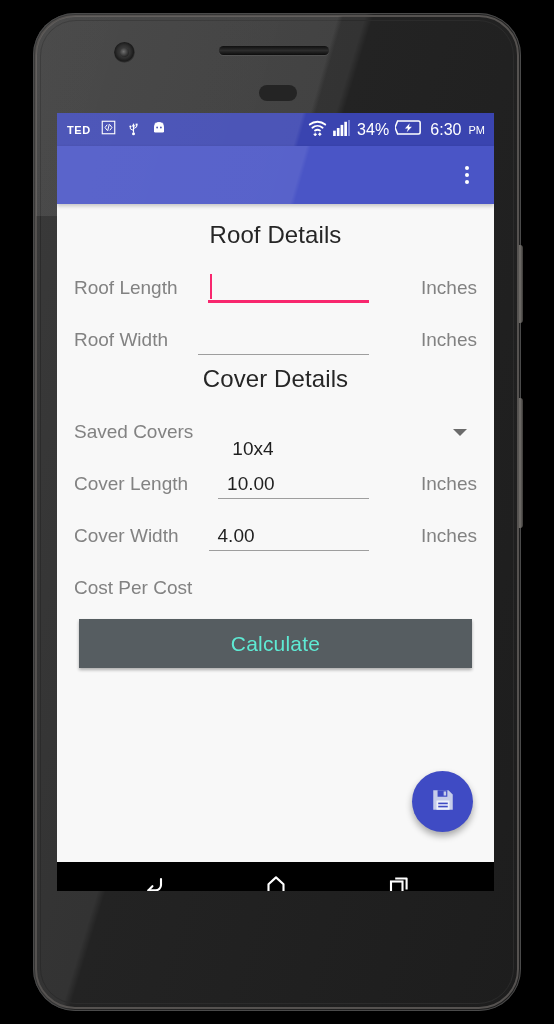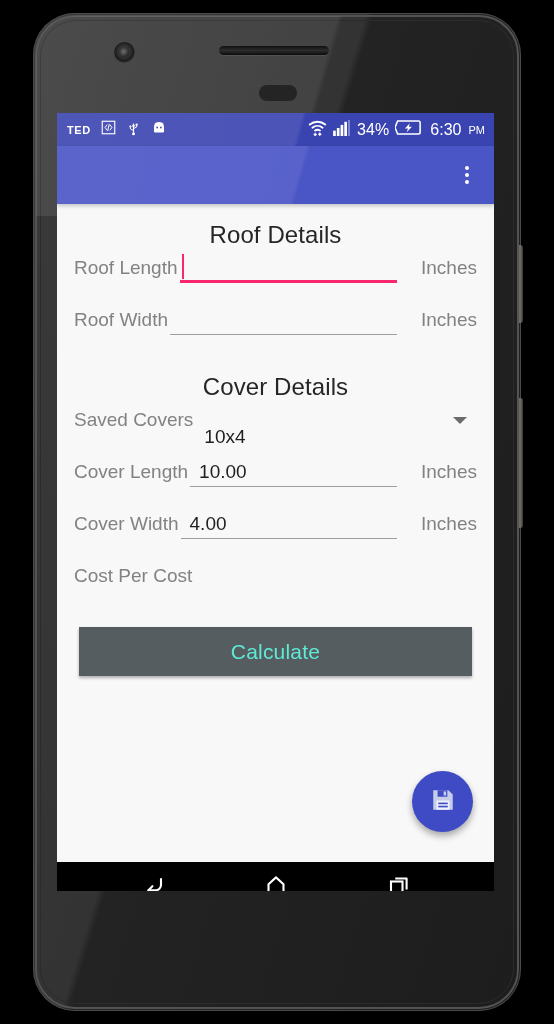--- a/index.html
+++ b/index.html
@@ -198,26 +198,28 @@
   }
 
   .section-title {
     text-align: center;
     font-size: 24px;
     color: #262626;
     margin-top: 17px;
     margin-bottom: 4px;
     letter-spacing: 0.1px;
   }
-  .section-title.cover { margin-top: 16px; }
+  .section-title.cover { margin-top: 8px; }
 
   .field-row {
     display: flex;
+    align-items: flex-end;
     height: 52px;
     padding-bottom: 2px;
+    gap: 28px;
   }
   .field-label {
     font-size: 19px;
     color: #828282;
     white-space: nowrap;
     line-height: 30px;
   }
   .field-input {
     flex: 1;
     height: 30px;

